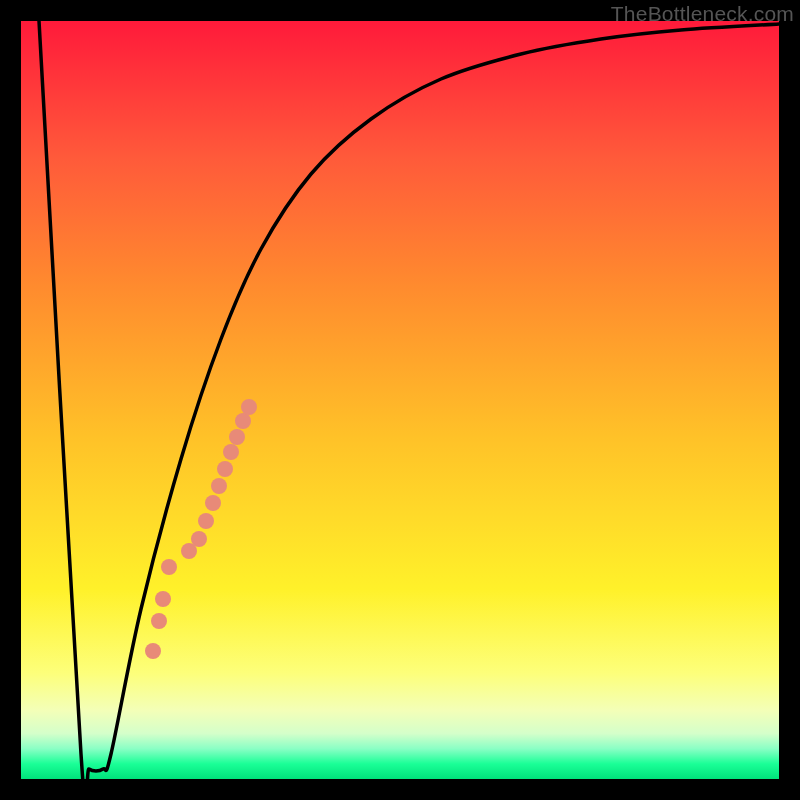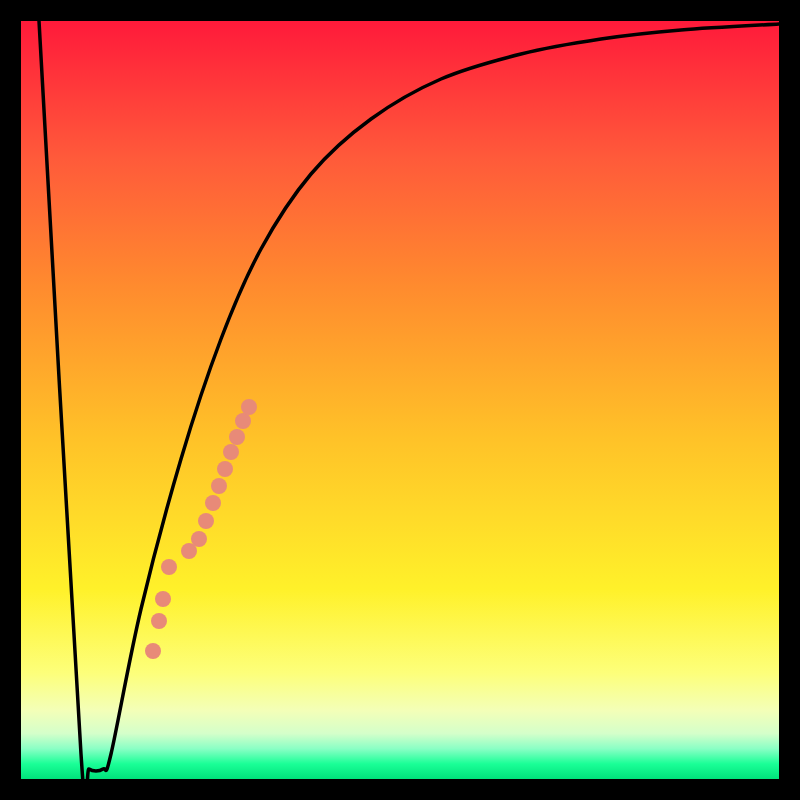--- a/index.html
+++ b/index.html
@@ -85,13 +85,14 @@
           <circle cx="192" cy="482" r="8" fill="#e88a78"></circle>
           <circle cx="198" cy="465" r="8" fill="#e88a78"></circle>
           <circle cx="204" cy="448" r="8" fill="#e88a78"></circle>
           <circle cx="210" cy="431" r="8" fill="#e88a78"></circle>
           <circle cx="216" cy="416" r="8" fill="#e88a78"></circle>
           <circle cx="222" cy="400" r="8" fill="#e88a78"></circle>
           <circle cx="228" cy="386" r="8" fill="#e88a78"></circle>
         </g>
     </svg>
   </div>
+  <div class="watermark">TheBottleneck.com</div>
 </div>
 
 </body></html>

